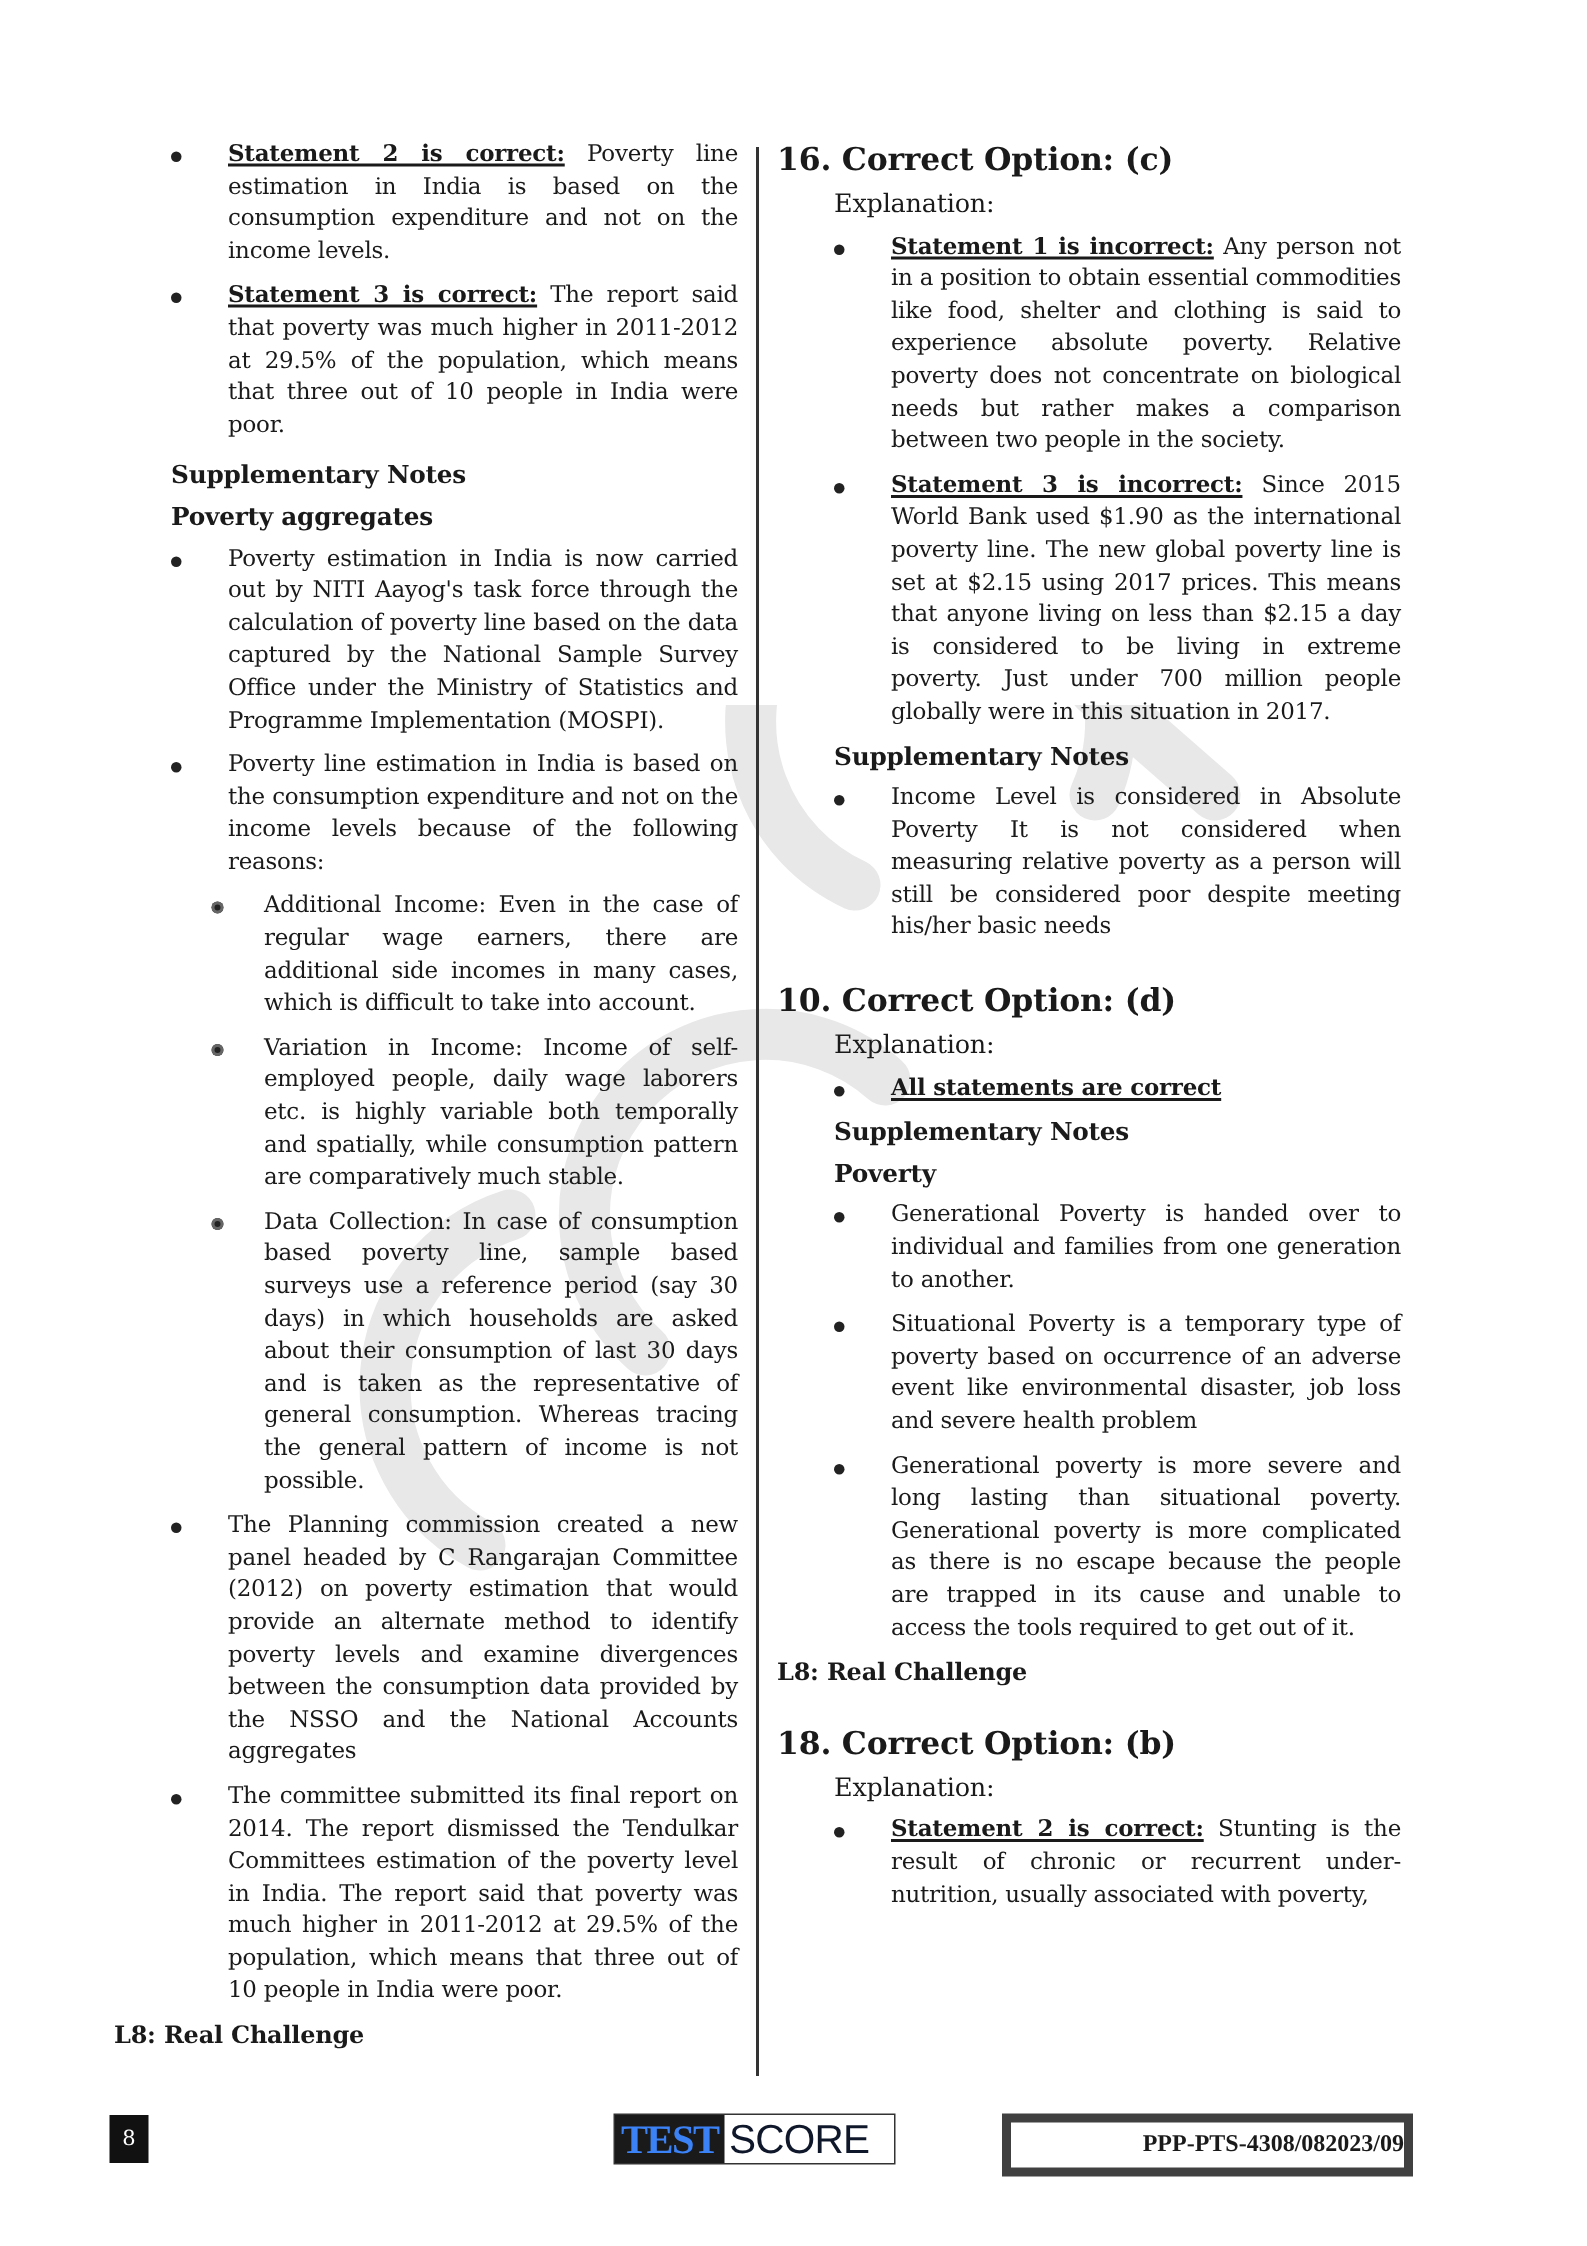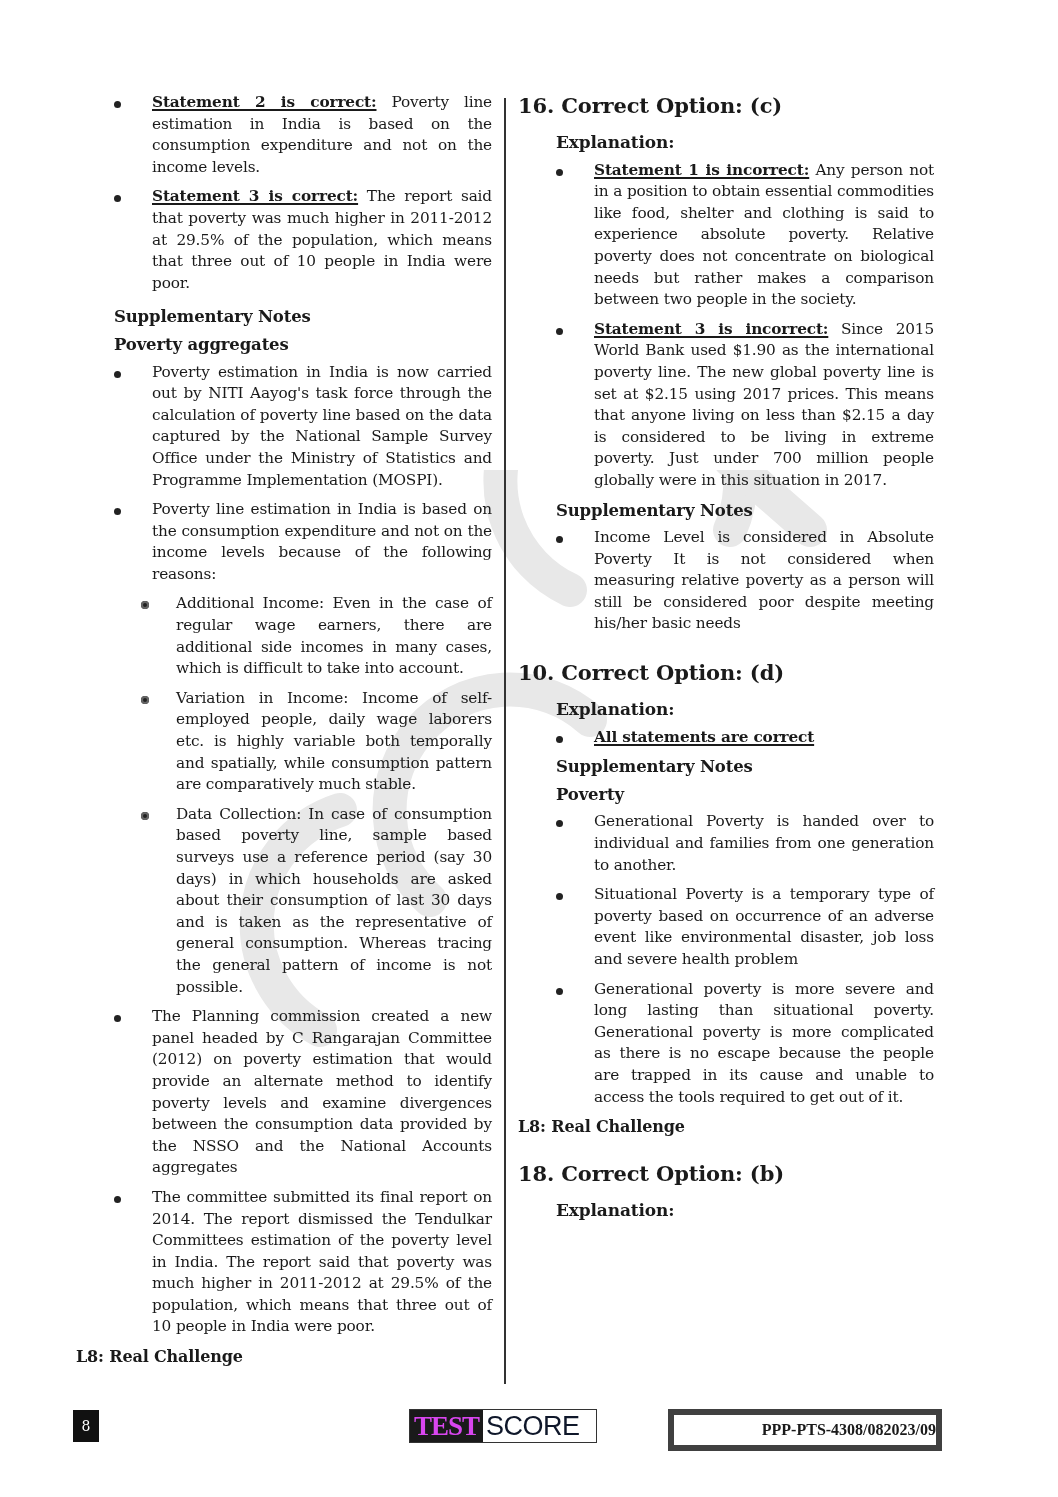--- a/index.html
+++ b/index.html
@@ -37,35 +37,35 @@
   }
   .lead { font-weight: bold; text-decoration: underline; text-decoration-thickness: 1.5px; text-underline-offset: 2px; }
   .heading {
     font-weight: bold; font-size: 16.5px; margin: 6px 0 6px 38px;
   }
   .heading-flush { font-weight: bold; font-size: 16px; margin: 4px 0 6px 0; }
   .q-title {
     font-weight: bold; font-size: 21px; line-height: 28px; margin: 0 0 6px 0;
   }
   .expl {
-    font-weight: bold; font-size: 17px; margin: 12px 0 6px 38px;
+    font-weight: normal; font-size: 17px; margin: 0 0 6px 38px;
   }
   .bold-text { font-weight: bold; }
   .spacer { height: 16px; }
 
   .footer-page {
     position: absolute; left: 73px; top: 1410px; width: 26px; height: 32px;
     background: #111; color: #fff; font-size: 14px; text-align: center; line-height: 32px;
   }
   .logo {
     position: absolute; left: 409px; top: 1409px; width: 186px; height: 32px;
     border: 1px solid #333; display: flex; font-family: "Liberation Sans", sans-serif;
   }
   .logo-test {
-    background: #1a1a1a; color: #d946ef; font-family: "Liberation Serif", serif;
+    background: #1a1a1a; color: #3b82f6; font-family: "Liberation Serif", serif;
     font-weight: bold; font-size: 27px; line-height: 32px; padding: 0 4px; letter-spacing: -1px;
   }
   .logo-score {
     color: #0f172a; font-size: 27px; line-height: 32px; padding: 0 3px; letter-spacing: -0.5px;
   }
   .code-box {
     position: absolute; left: 668px; top: 1409px; width: 262px; height: 30px;
     border: 6px solid #404040; text-align: right; line-height: 30px;
     font-weight: bold; font-size: 16px; font-family: "Liberation Serif", serif;
   }
@@ -172,20 +172,24 @@
     <div class="bullet">
       <span class="dot"></span>
       <span>Generational poverty is more severe and long lasting than situational poverty. Generational poverty is more complicated as there is no escape because the people are trapped in its cause and unable to access the tools required to get out of it.</span>
     </div>
     <div class="heading-flush">L8: Real Challenge</div>
 
     <div class="spacer"></div>
 
     <div class="q-title">18. Correct Option: (b)</div>
     <div class="expl">Explanation:</div>
+    <div class="bullet">
+      <span class="dot"></span>
+      <span class="lead">Statement 2 is correct:</span><span> Stunting is the result of chronic or recurrent under-nutrition, usually associated with poverty,</span>
+    </div>
   </div>
 
   <div class="footer-page">8</div>
   <div class="logo">
     <span class="logo-test">TEST</span>
     <span class="logo-score">SCORE</span>
   </div>
   <div class="code-box">PPP-PTS-4308/082023/09</div>
 </div>
 

